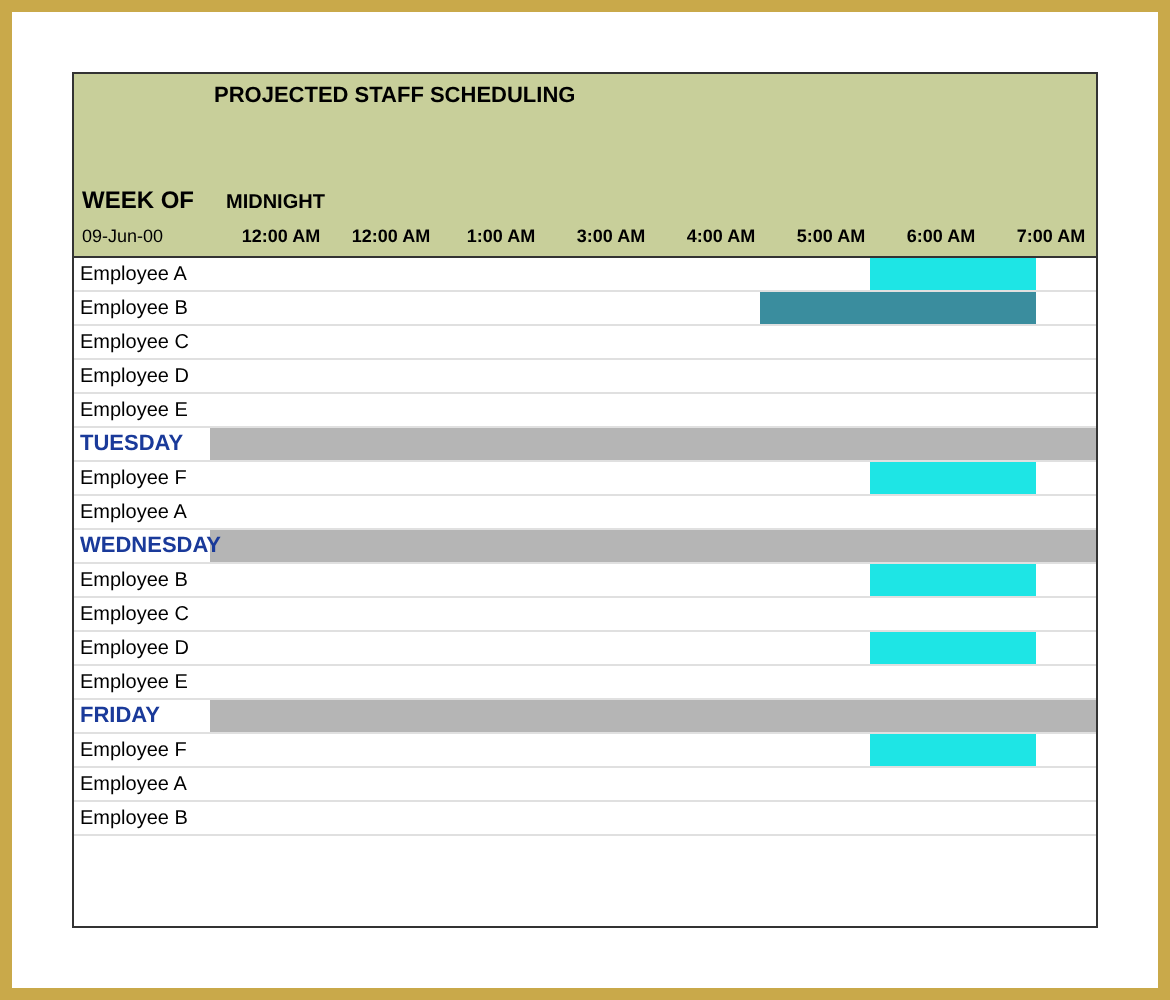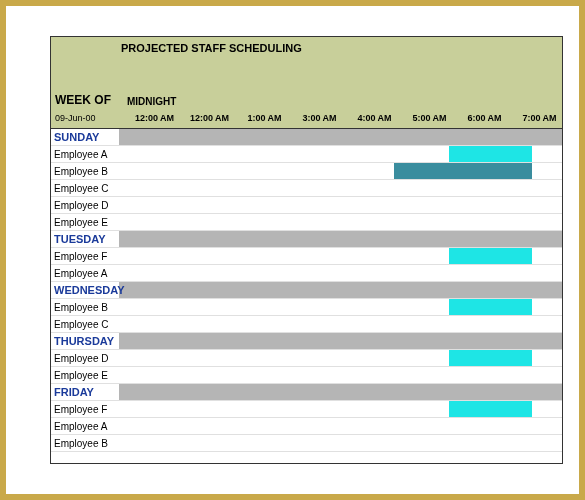--- a/index.html
+++ b/index.html
@@ -16,21 +16,20 @@
       background: #ffffff;
       padding: 30px 30px;
     }
     .sheet {
       width: 100%;
       height: 100%;
       border: 1px solid #333;
       overflow: hidden;
       position: relative;
       font-size: 10px;
-      margin-left: 14px;
     }
     .header-band {
       background: #c8cf9a;
       height: 92px;
       position: relative;
       border-bottom: 1px solid #333;
     }
     .title {
       position: absolute;
       top: 5px;
@@ -133,24 +132,20 @@
           <div class="hour-cell">12:00 AM</div>
           <div class="hour-cell">1:00 AM</div>
           <div class="hour-cell">3:00 AM</div>
           <div class="hour-cell">4:00 AM</div>
           <div class="hour-cell">5:00 AM</div>
           <div class="hour-cell">6:00 AM</div>
           <div class="hour-cell">7:00 AM</div>
         </div>
     </div>
     <div class="body-rows" id="body-rows">
-        <div class="row day">
-          <div class="label-col">SUNDAY</div>
-          <div class="day-bar"></div>
-        </div>
         <div class="row emp">
           <div class="label-col">Employee A</div>
           <div class="sched-bar cyan" style="left: 398px; width: 82.5px;"></div>
         </div>
         <div class="row emp">
           <div class="label-col">Employee B</div>
           <div class="sched-bar teal" style="left: 343px; width: 137.5px;"></div>
         </div>
         <div class="row emp">
           <div class="label-col">Employee C</div>
@@ -175,24 +170,20 @@
         <div class="row day">
           <div class="label-col">WEDNESDAY</div>
           <div class="day-bar"></div>
         </div>
         <div class="row emp">
           <div class="label-col">Employee B</div>
           <div class="sched-bar cyan" style="left: 398px; width: 82.5px;"></div>
         </div>
         <div class="row emp">
           <div class="label-col">Employee C</div>
-        </div>
-        <div class="row day">
-          <div class="label-col">THURSDAY</div>
-          <div class="day-bar"></div>
         </div>
         <div class="row emp">
           <div class="label-col">Employee D</div>
           <div class="sched-bar cyan" style="left: 398px; width: 82.5px;"></div>
         </div>
         <div class="row emp">
           <div class="label-col">Employee E</div>
         </div>
         <div class="row day">
           <div class="label-col">FRIDAY</div>

